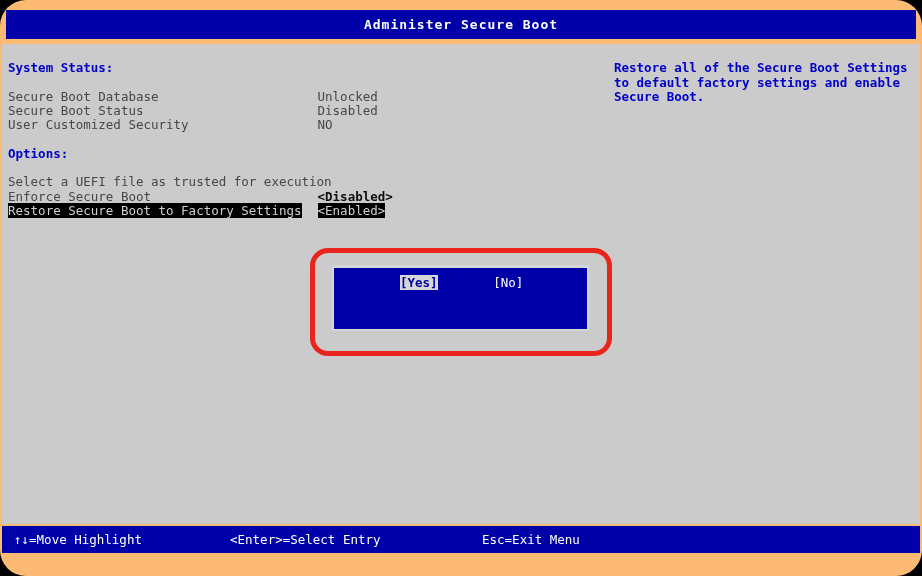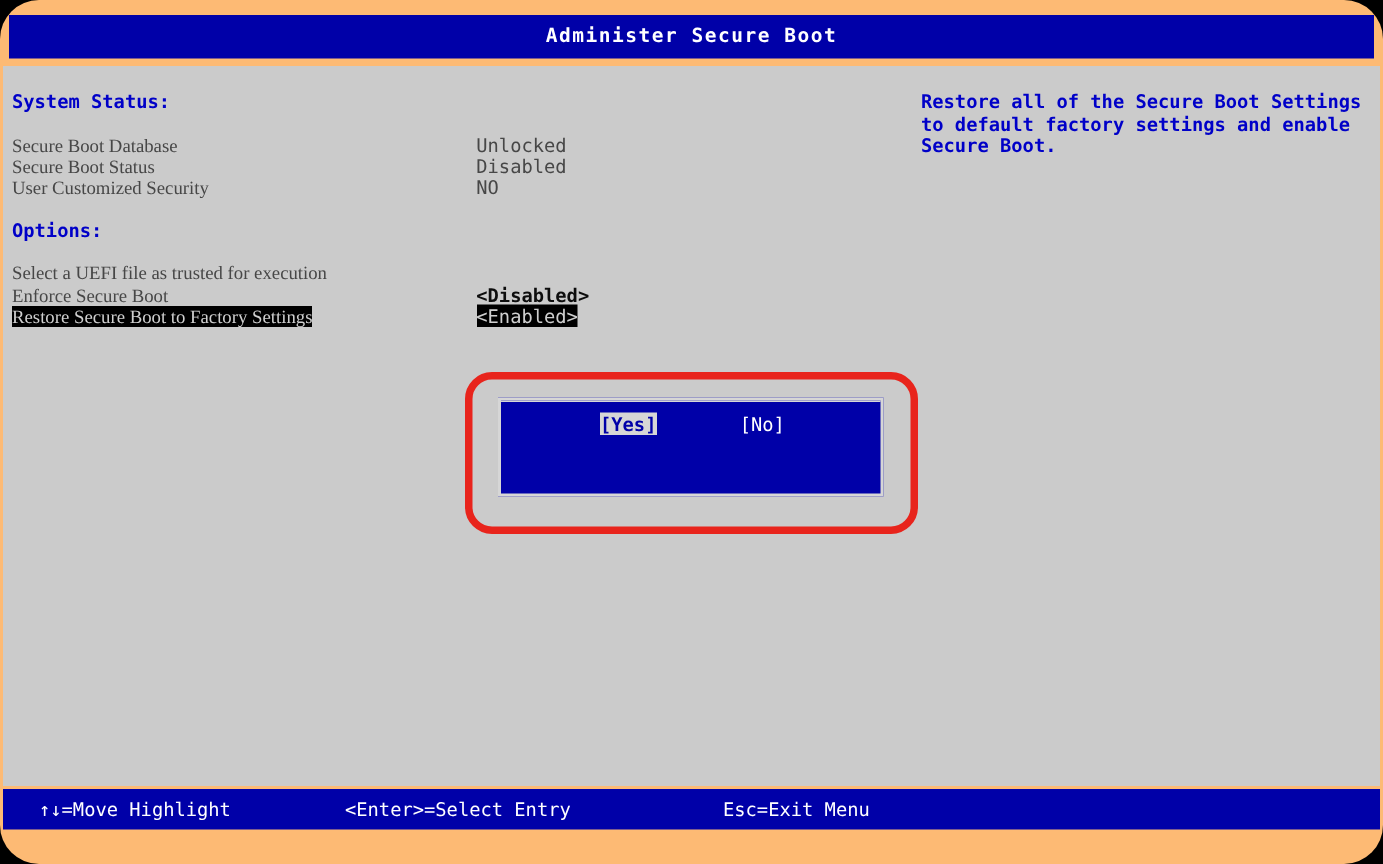--- a/index.html
+++ b/index.html
@@ -39,21 +39,21 @@
   }
   .content{
     position:absolute;left:0;top:17px;width:600px;
   }
   .row{
     height:14.3px;line-height:14.3px;
     padding-left:6px;
     white-space:nowrap;
     color:var(--text-gray);
   }
-  .row .lbl{display:inline-block;width:302px;vertical-align:top;font-family:Liberation Serif, serif;}
+  .row .lbl{display:inline-block;width:302px;vertical-align:top;}
   .row .val{display:inline-block;vertical-align:top;}
   .heading{color:var(--heading-blue);font-weight:bold;}
   .boldrow .lbl,.boldrow .val{font-weight:bold;color:#0d0d0d;}
   .valb{font-weight:bold;color:#0d0d0d;text-align:center;}
   .hl{background:var(--highlight-bg);color:var(--highlight-fg);}
   
   .help{
     position:absolute;left:612px;top:17px;width:302px;
     color:var(--heading-blue);font-weight:bold;
     line-height:14.5px;white-space:nowrap;
@@ -84,21 +84,21 @@
     border-radius:18px;
     pointer-events:none;
   }
   
   .footer{
     position:absolute;left:2px;top:526px;width:918px;height:27px;
     background:var(--bios-blue);
     color:#ffffff;line-height:27px;
   }
   .footer span{position:absolute;white-space:nowrap;}
-  .hint0{left:24px;}
+  .hint0{left:12px;}
   .hint1{left:228px;}
   .hint2{left:480px;}
   .hint3{left:690px;}
 </style>
 </head>
 <body>
 
 <div class="screen">
 
   <div class="titlebar">Administer Secure Boot</div>

